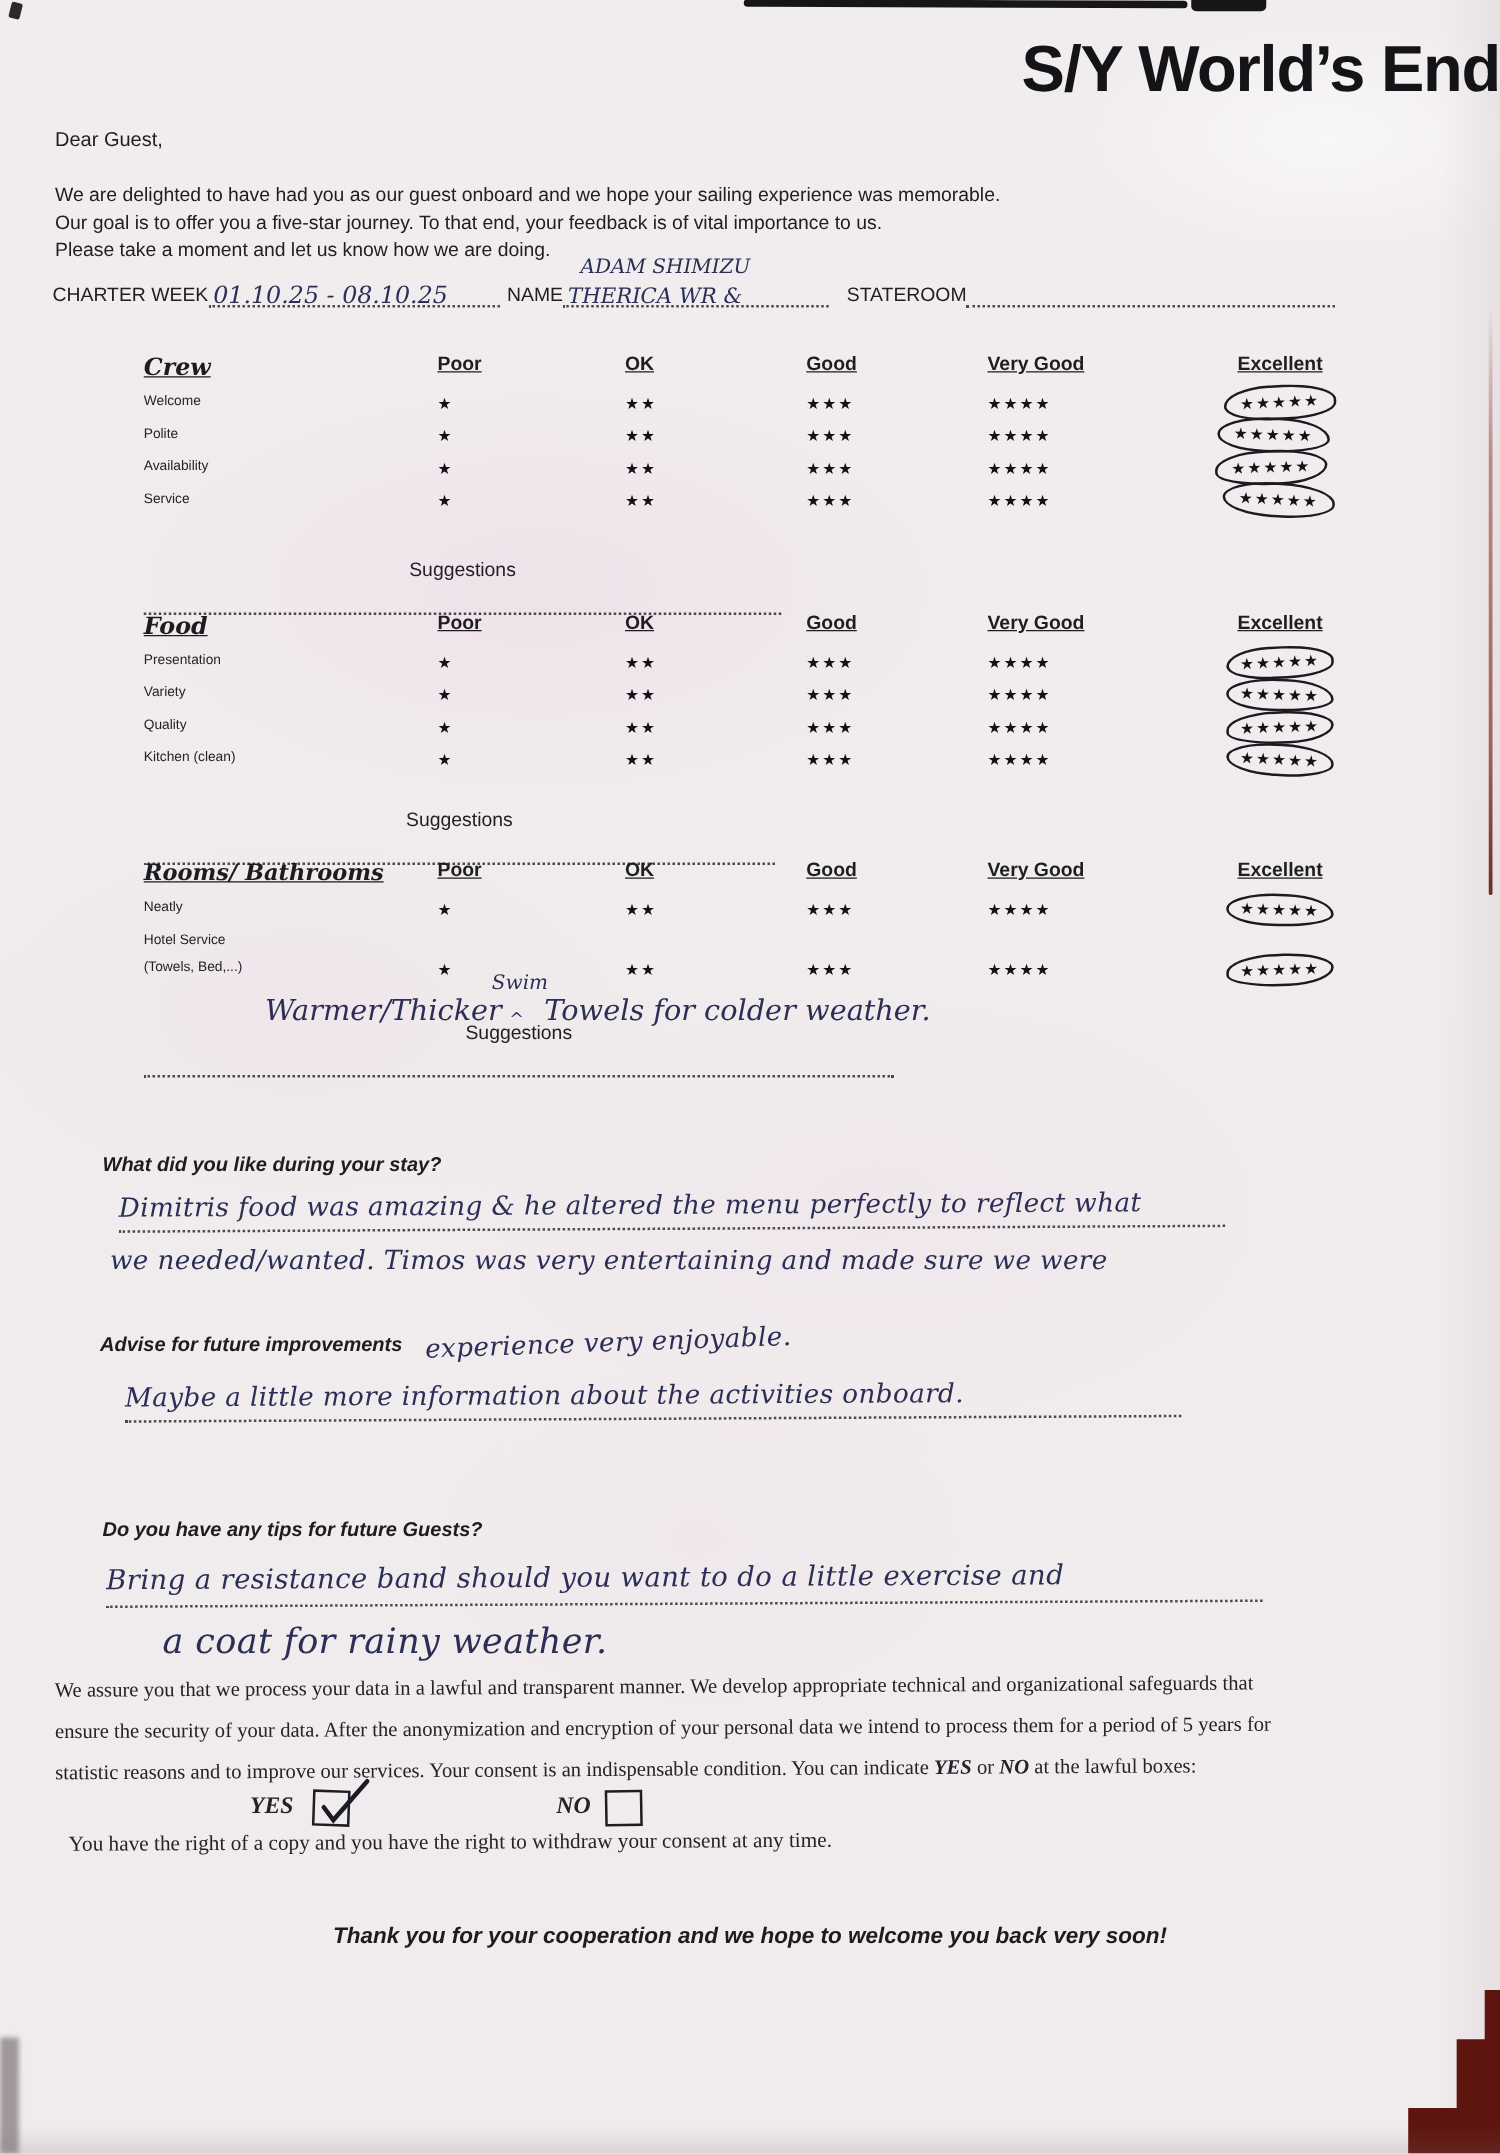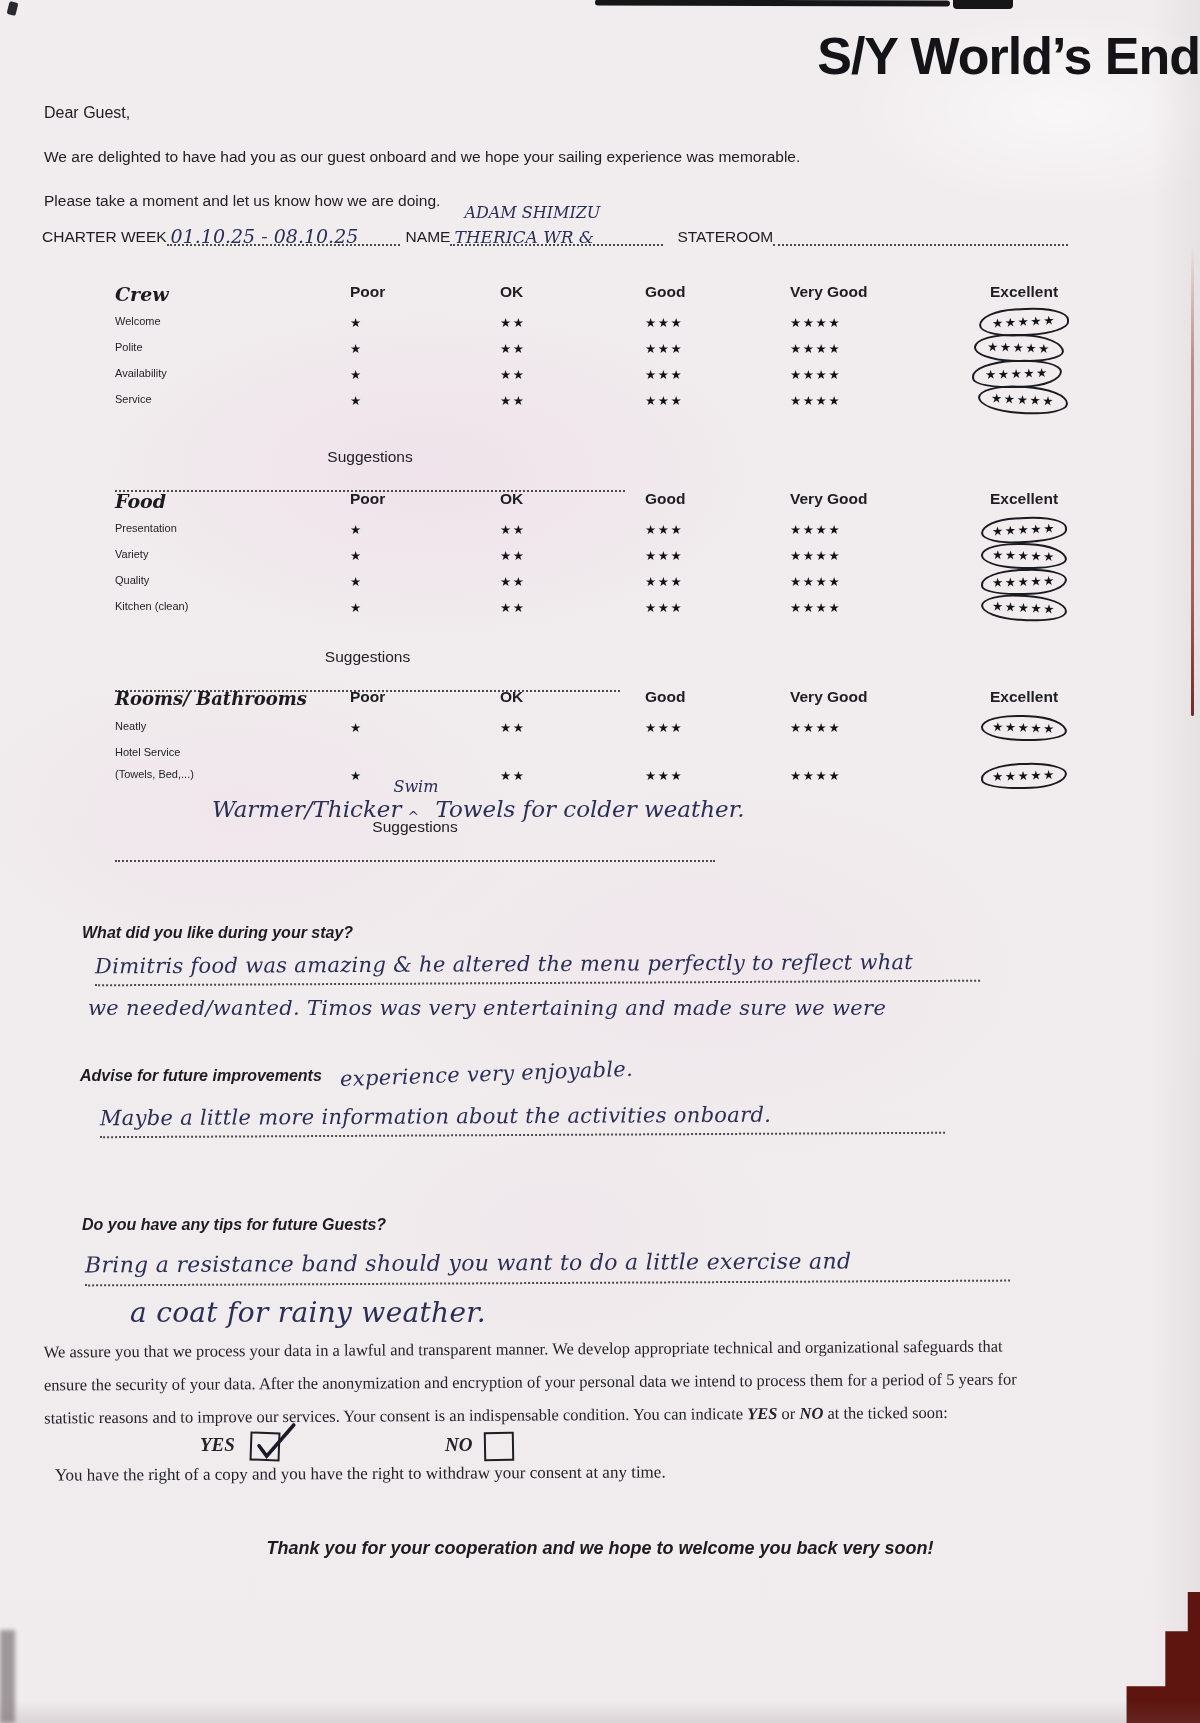--- a/index.html
+++ b/index.html
@@ -26,21 +26,21 @@
   .rule { border-bottom:2px dotted #4a4a4a; }
   .charter-seg { position:relative; border-bottom:2px dotted #4a4a4a; }
 
   .rate-grid { position:absolute; left:115px; width:985px; display:grid;
     grid-template-columns:235px 150px 145px 145px 200px 110px; }
   .sec-title { font-family:"DejaVu Serif",serif; font-style:italic; font-weight:bold; font-size:19px; color:#1b1b20; }
   .col-h { font-size:15.5px; font-weight:bold; color:#1d1d22; }
   .row-label { font-size:11px; color:#232328; }
   .stars { font-size:12.5px; letter-spacing:1.6px; color:#121216; white-space:nowrap; }
   .cell { height:26px; }
-  .hcell { height:32px; }
+  .hcell { height:32px;text-decoration:underline; }
   .circ { display:inline-block; border:2.4px solid #1a1a22; padding:3px 9px 4px 9px; margin:-5px 0 0 -9px; }
   .r1 { border-radius:46% 54% 50% 50%/62% 55% 48% 52%; transform:rotate(-3deg); }
   .r2 { border-radius:52% 48% 55% 45%/55% 62% 45% 50%; transform:rotate(2deg); }
   .r3 { border-radius:50% 50% 46% 54%/58% 50% 58% 42%; transform:rotate(-2deg); }
   .r4 { border-radius:48% 52% 50% 50%/52% 58% 46% 56%; transform:rotate(3deg); }
   .crewc { padding:4px 11px 5px 11px; margin:-7px 0 0 -11px; }
 
   .sugg { position:absolute; left:115px; display:flex; align-items:center; gap:10px; font-size:15.5px;flex-direction:column; }
   .sugg .rule { height:14px; }
 
@@ -67,20 +67,21 @@
   <div class="artifact" style="left:953px;top:0;width:60px;height:9px;background:#161618;border-radius:0 0 4px 4px;"></div>
   <div class="artifact" style="left:1191px;top:246px;width:3px;height:470px;background:linear-gradient(to bottom, rgba(139,39,28,0), rgba(139,39,28,.5) 25%, rgba(139,39,28,.75) 75%, rgba(95,21,15,.95));border-radius:2px;"></div>
   <div class="artifact" style="left:1150px;top:0;width:50px;height:1723px;background:linear-gradient(to right, rgba(160,148,150,0), rgba(160,148,150,.13));"></div>
   <div class="artifact" style="left:1098px;top:1592px;width:102px;height:131px;background:#5f150f;clip-path:polygon(88% 0, 100% 0, 100% 100%, 28% 100%, 28% 72%, 66% 72%, 66% 30%, 88% 30%);"></div>
   <div class="artifact" style="left:0;top:1630px;width:15px;height:93px;background:rgba(78,68,70,.5);filter:blur(2px);"></div>
   <div class="artifact" style="left:0;top:1700px;width:1200px;height:23px;background:linear-gradient(to bottom, rgba(120,110,112,0), rgba(120,110,112,.18));"></div>
 
   <div class="abs title">S/Y World’s End</div>
   <div class="abs small" style="left:44px;top:104px;font-size:16px;">Dear Guest,</div>
   <div class="abs small nowrap" style="left:44px;top:148px;">We are delighted to have had you as our guest onboard and we hope your sailing experience was memorable.</div>
+  <div class="abs small nowrap" style="left:44px;top:170px;">Our goal is to offer you a five-star journey. To that end, your feedback is of vital importance to us.</div>
   <div class="abs small nowrap" style="left:44px;top:192px;">Please take a moment and let us know how we are doing.</div>
 
   <div class="abs charter-row">
     <span>CHARTER WEEK</span>
     <span class="charter-seg" style="min-width:225px;padding:0 4px;"><span class="hw" style="font-size:19px;position:relative;top:3px;">01.10.25 - 08.10.25</span></span>
     <span style="margin-left:6px;">NAME</span>
     <span class="charter-seg" style="min-width:205px;padding:0 4px;">
       <span class="hw" style="position:absolute;left:14px;top:-21px;font-size:16px;">ADAM SHIMIZU</span>
       <span class="hw" style="font-size:17px;position:relative;top:3px;">THERICA WR &amp;</span>
     </span>
@@ -220,21 +221,21 @@
   </div>
   <div class="abs hw hw-line" style="left:100px;top:1104px;width:845px;border-bottom:2px dotted #4a4a4a;padding-bottom:6px;transform:rotate(-.3deg);">Maybe a little more information about the activities onboard.</div>
 
   <div class="abs q-label" style="left:82px;top:1216px;">Do you have any tips for future Guests?</div>
   <div class="abs hw hw-line" style="left:85px;top:1250px;width:925px;border-bottom:2px dotted #4a4a4a;padding-bottom:7px;font-size:22px;transform:rotate(-.3deg);">Bring a resistance band should you want to do a little exercise and</div>
   <div class="abs hw hw-line" style="left:130px;top:1296px;font-size:28px;">a coat for rainy weather.</div>
 
   <div class="abs serif consent">
     <div>We assure you that we process your data in a lawful and transparent manner. We develop appropriate technical and organizational safeguards that</div>
     <div>ensure the security of your data. After the anonymization and encryption of your personal data we intend to process them for a period of 5 years for</div>
-    <div><span>statistic reasons and to improve our services. Your consent is an indispensable condition. You can indicate </span><span class="bi">YES</span><span> or </span><span class="bi">NO</span><span> at the ticked soon:</span></div>
+    <div><span>statistic reasons and to improve our services. Your consent is an indispensable condition. You can indicate </span><span class="bi">YES</span><span> or </span><span class="bi">NO</span><span> at the lawful boxes:</span></div>
   </div>
 
   <div class="abs serif bi" style="left:200px;top:1434px;font-size:19px;">YES</div>
   <span class="checkbox" style="left:250px;top:1432px;transform:rotate(2deg);">
     <svg class="tick" width="44" height="42" viewBox="0 0 44 42">
       <path d="M6 26 L14 36 L40 4" stroke="#1b1b28" stroke-width="3.6" fill="none" stroke-linecap="round"></path>
     </svg>
   </span>
   <div class="abs serif bi" style="left:445px;top:1434px;font-size:19px;">NO</div>
   <span class="checkbox" style="left:484px;top:1432px;transform:rotate(-1deg);"></span>

